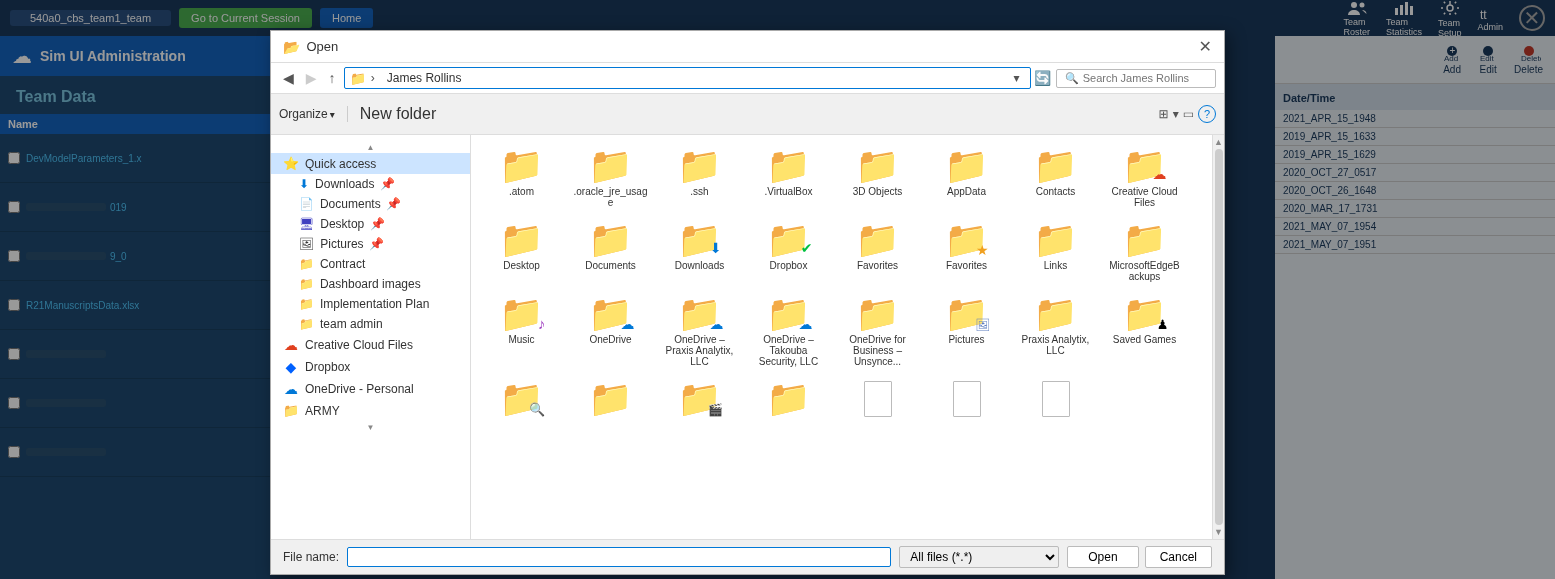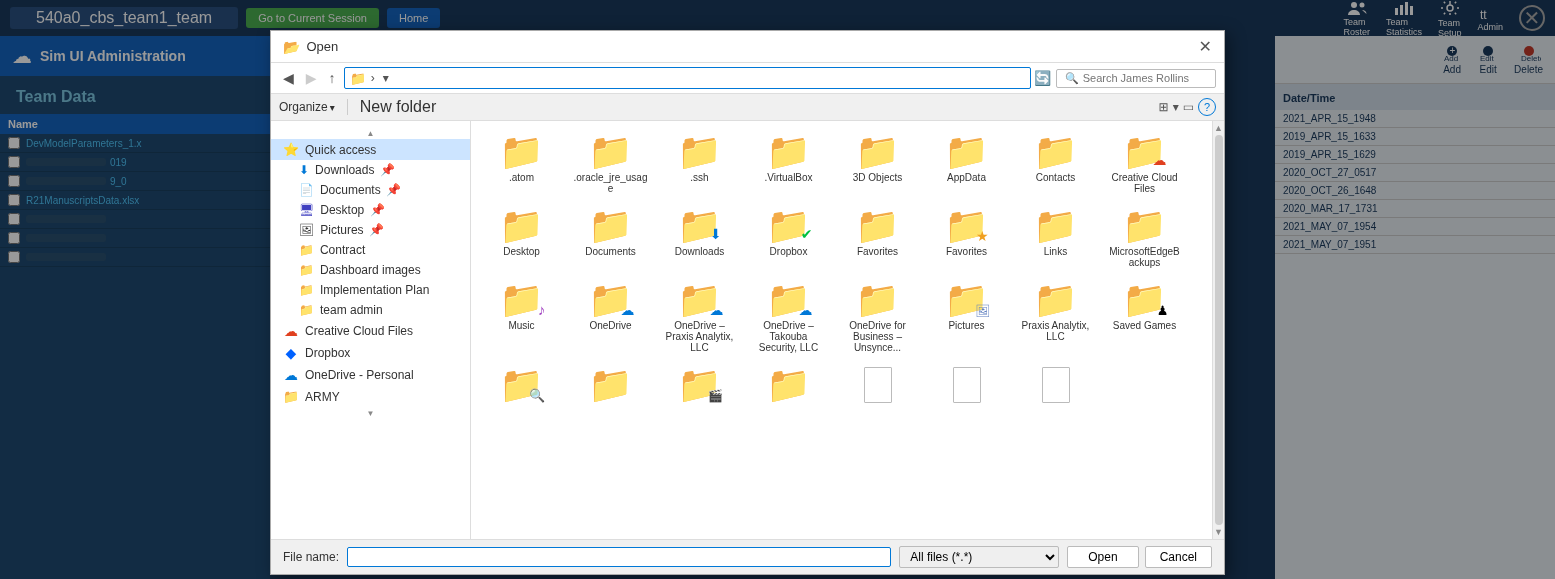--- a/index.html
+++ b/index.html
@@ -4,37 +4,37 @@
   <style>
     * { box-sizing: border-box; margin: 0; padding: 0; }
     body { font-family: 'Segoe UI', Arial, sans-serif; background: #1a3a5c; width: 1555px; height: 579px; overflow: hidden; position: relative; }
 
     
     .app-bg { position: absolute; top: 0; left: 0; width: 100%; height: 100%; background: #1a3a5c; }
 
     
     .top-bar { position: absolute; top: 0; left: 0; width: 100%; height: 36px; background: #1a3a5c; display: flex; align-items: center; justify-content: space-between; padding: 0 10px; }
     .top-bar-left { display: flex; align-items: center; gap: 8px; }
-    .team-badge { background: #2a5080; color: #fff; padding: 2px 26px; border-radius: 3px; font-size: 16px; }
+    .team-badge { background: #2a5080; color: #fff; padding: 2px 20px; border-radius: 3px; font-size: 11px; }
     .session-btn { background: #4caf50; color: #fff; padding: 4px 12px; border-radius: 3px; font-size: 11px; cursor: pointer; border: none; }
     .home-btn { background: #1565c0; color: #fff; padding: 4px 12px; border-radius: 3px; font-size: 11px; cursor: pointer; border: none; }
     .top-bar-right { display: flex; align-items: center; gap: 16px; margin-left: 40px; }
     .top-bar-item { color: #fff; font-size: 11px; display: flex; flex-direction: column; align-items: center; cursor: pointer; }
     .top-bar-item svg { margin-bottom: 1px; }
     .close-x { color: #aaa; font-size: 20px; cursor: pointer; background: #1a3a5c; border: 2px solid #aaa; border-radius: 50%; width: 26px; height: 26px; display: flex; align-items: center; justify-content: center; }
 
     
     .sidebar { position: absolute; top: 36px; left: 0; width: 270px; height: 543px; background: #1e4a72; color: #fff; }
     .sidebar-header { background: #1565c0; padding: 8px 12px; display: flex; align-items: center; gap: 8px; }
     .sidebar-logo { color: #fff; font-size: 20px; }
     .sidebar-title { color: #fff; font-size: 14px; font-weight: bold; }
     .sidebar-section-title { color: #7ec8e3; font-size: 16px; font-weight: bold; padding: 12px 16px 8px; }
     .sidebar-table-header { display: flex; background: #1565c0; padding: 4px 8px; }
     .sidebar-table-header span { color: #fff; font-size: 11px; font-weight: bold; }
-    .sidebar-row { display: flex; align-items: center; padding: 3px 8px; border-bottom: 1px solid #1a4060; }
+    .sidebar-row { display: flex; align-items: center; padding: 18px 8px; border-bottom: 1px solid #1a4060; }
     .sidebar-row input[type=checkbox] { margin-right: 6px; width: 12px; height: 12px; }
     .sidebar-row .filename { color: #4fc3f7; font-size: 10px; white-space: nowrap; overflow: hidden; text-overflow: ellipsis; max-width: 180px; }
     .sidebar-row .blurred { color: #aaa; font-size: 9px; background: #2a5070; height: 8px; width: 80px; border-radius: 2px; display: inline-block; }
 
     
     .right-panel { position: absolute; top: 36px; right: 0; width: 280px; height: 543px; background: #e8eef4; }
     .right-panel-toolbar { display: flex; justify-content: flex-end; gap: 16px; padding: 8px 12px; background: #e8eef4; border-bottom: 1px solid #ccc; }
     .toolbar-btn { display: flex; flex-direction: column; align-items: center; cursor: pointer; font-size: 10px; color: #1a3a5c; }
     .toolbar-btn svg { margin-bottom: 2px; }
     .right-table-header { background: #d0dce8; padding: 4px 8px; }
@@ -54,21 +54,21 @@
     
     .address-bar { display: flex; align-items: center; padding: 4px 8px; background: #fff; border-bottom: 1px solid #ddd; gap: 4px; }
     .nav-btn { background: none; border: none; cursor: pointer; font-size: 14px; color: #555; padding: 2px 4px; }
     .nav-btn:disabled { color: #ccc; cursor: default; }
     .address-input { flex: 1; border: 1px solid #0078d7; border-radius: 2px; padding: 2px 8px; font-size: 12px; color: #333; background: #fff; }
     .refresh-btn { background: none; border: none; cursor: pointer; font-size: 14px; color: #555; }
     .search-box { border: 1px solid #bbb; border-radius: 2px; padding: 2px 8px; font-size: 12px; width: 160px; background: #fff; display: flex; align-items: center; gap: 4px; }
     .search-icon { font-size: 11px; color: #888; }
 
     
-    .toolbar-row { display: flex; align-items: center; padding: 4px 8px; background: #f0f0f0; border-bottom: 1px solid #ddd; gap: 8px; }
+    .toolbar-row { display: flex; align-items: center; padding: 11px 8px; background: #f0f0f0; border-bottom: 1px solid #ddd; gap: 8px; }
     .organize-btn { font-size: 12px; color: #333; cursor: pointer; background: none; border: none; display: flex; align-items: center; gap: 2px; }
     .new-folder-btn { font-size: 16px; color: #333; cursor: pointer; background: none; border: none; }
     .toolbar-right { margin-left: auto; display: flex; align-items: center; gap: 4px; }
     .view-btn { background: none; border: none; cursor: pointer; font-size: 12px; color: #555; }
 
     
     .dialog-body { display: flex; flex: 1; overflow: hidden; }
 
     
     .nav-pane { width: 200px; background: #fff; border-right: 1px solid #ddd; padding: 6px 0; overflow-y: auto; flex-shrink: 0; }
@@ -241,20 +241,21 @@
     <button class="dialog-close">✕</button>
   </div>
 
   <div class="address-bar">
     <button class="nav-btn">◀</button>
     <button class="nav-btn" disabled="">▶</button>
     <button class="nav-btn">↑</button>
     <div style="display:flex;align-items:center;flex:1;border:1px solid #0078d7;border-radius:2px;padding:1px 6px;gap:4px;background:#fff">
       <span style="color:#f0a020;font-size:13px">📁</span>
       <span style="color:#555;font-size:12px">›</span>
+      <input class="address-input" style="border: none; flex: 1 1 0%; outline: none; font-size: 12px;" value="James Rollins">
       <button class="nav-btn" style="font-size:12px">▾</button>
     </div>
     <button class="refresh-btn" style="font-size:14px;background:none;border:none;cursor:pointer">🔄</button>
     <div class="search-box">
       <span class="search-icon">🔍</span>
       <input type="text" style="border: none; outline: none; font-size: 11px; flex: 1 1 0%; width: 120px;" placeholder="Search James Rollins">
     </div>
   </div>
 
   <div class="toolbar-row">

